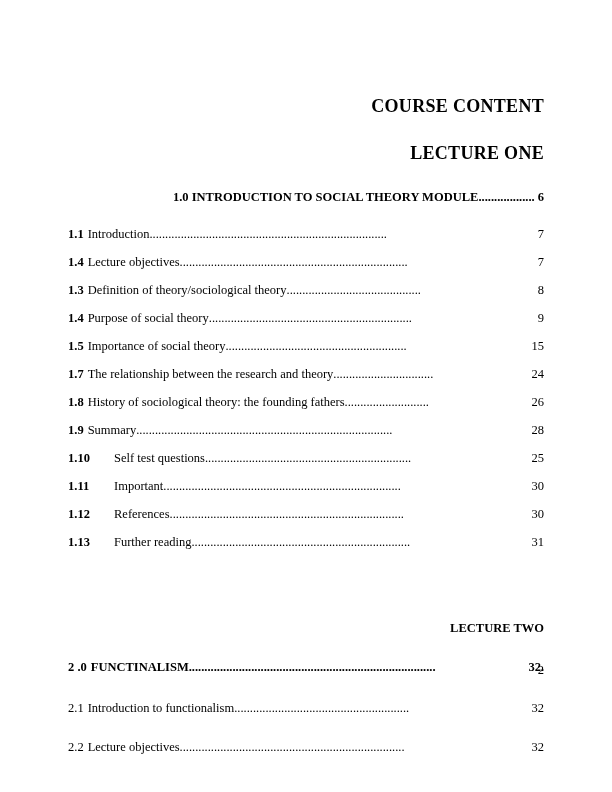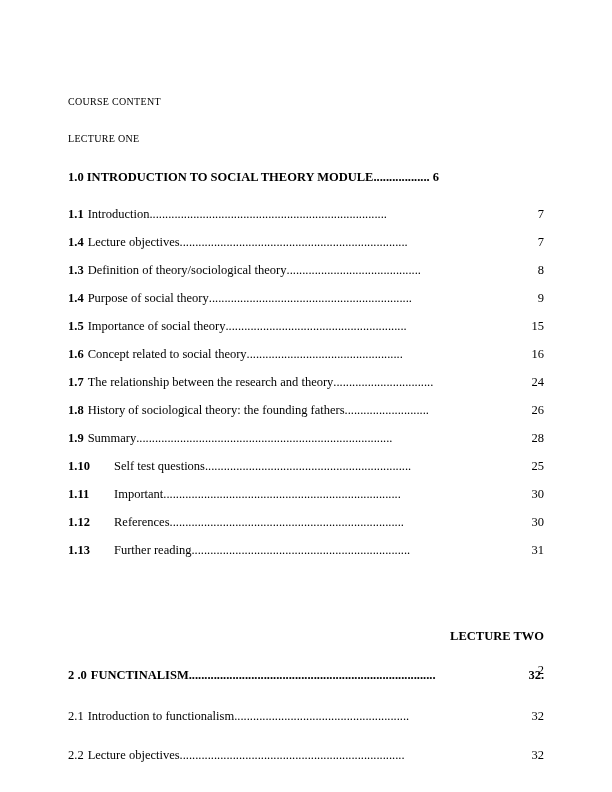--- a/index.html
+++ b/index.html
@@ -22,33 +22,33 @@
     box-sizing: border-box;
     padding: 0;
   }
   .content {
     position: absolute;
     left: 68px;
     top: 96px;
     width: 476px;
   }
   .center-head {
-    text-align: left;
-    font-weight: normal;
-    font-size: 10px;
+    text-align: right;
+    font-weight: bold;
+    font-size: 18px;
     letter-spacing: 0.3px;
     margin: 0 0 26px 0;
   }
   .center-head.second {
   }
   .toc-major {
     font-weight: bold;
     font-size: 12.5px;
     margin: 0 0 22px 0;
-    text-align: left;
+    text-align: right;
     white-space: nowrap;
   }
   .toc-major .dots {
     font-weight: bold;
   }
   .toc-row {
     display: flex;
     align-items: flex-start;
     font-size: 12.5px;
     margin-bottom: 13px;
@@ -153,26 +153,20 @@
       <span class="page-no">9</span>
     </div>
 
     <div class="toc-row">
       <span class="num narrow">1.5</span>
       <span class="label">Importance of social theory</span>
       <span class="leader">..........................................................</span>
       <span class="page-no">15</span>
     </div>
 
-    <div class="toc-row">
-      <span class="num narrow">1.6</span>
-      <span class="label">Concept related to social theory</span>
-      <span class="leader">..................................................</span>
-      <span class="page-no">16</span>
-    </div>
 
     <div class="toc-row">
       <span class="num narrow">1.7</span>
       <span class="label">The relationship between the research and theory</span>
       <span class="leader">................................</span>
       <span class="page-no">24</span>
     </div>
 
     <div class="toc-row">
       <span class="num narrow">1.8</span>

